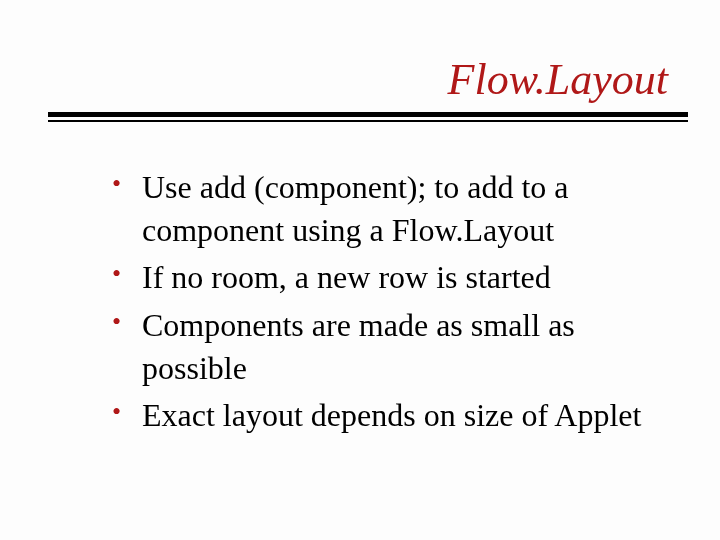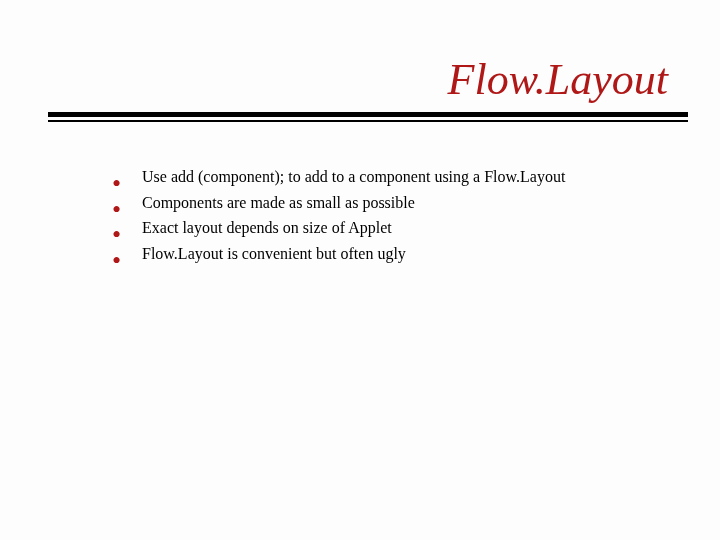--- a/index.html
+++ b/index.html
@@ -3,40 +3,40 @@
 <meta charset="utf-8">
 <style>
   html,body{margin:0;padding:0}
   body{width:720px;height:540px;background:#fdfdfd;font-family:"Times New Roman",Times,serif;color:#000}
   .slide{position:relative;width:720px;height:540px;box-sizing:border-box}
   .title{position:absolute;top:54px;right:52px;font-style:italic;font-size:44px;color:#b01818;font-family:"Times New Roman",Times,serif}
   .rule{position:absolute;top:112px;left:48px;width:640px}
   .rule .thick{display:block;height:5px;background:#000}
   .rule .thin{display:block;height:2px;background:#000;margin-top:3px}
   .bullets{position:absolute;top:150px;left:72px;right:48px}
-  .bullets li{list-style:none;position:relative;font-size:16px;line-height:1.35;margin-bottom:4px;padding-left:30px}
+  .bullets li{list-style:none;position:relative;font-size:32px;line-height:1.35;margin-bottom:4px;padding-left:30px}
   .bullets li::before{content:"•";position:absolute;left:0;top:0;color:#b01818;font-size:26px}
   .code{font-family:"Comic Sans MS","Chalkboard SE","Segoe Script",cursive;font-weight:400}
 </style>
 </head>
 <body>
 
 <div class="slide">
   <div class="title">Flow.Layout</div>
   <div class="rule">
     <span class="thick"></span>
     <span class="thin"></span>
   </div>
   <ul class="bullets">
     <li>
       <span>Use  </span><span class="code">add (component);</span><span>  to add to a component using a </span><span class="code">Flow.Layout</span><span></span>
     </li>
     <li>
+      <span>If no room, a new row is started</span>
+    </li>
+    <li>
       <span>Components are made as small as possible</span>
     </li>
     <li>
       <span>Exact layout depends on size of Applet</span>
     </li>
-    <li>
-      <span class="code">Flow.Layout</span><span> is convenient but often ugly</span>
-    </li>
   </ul>
 </div>
 
 </body></html>

